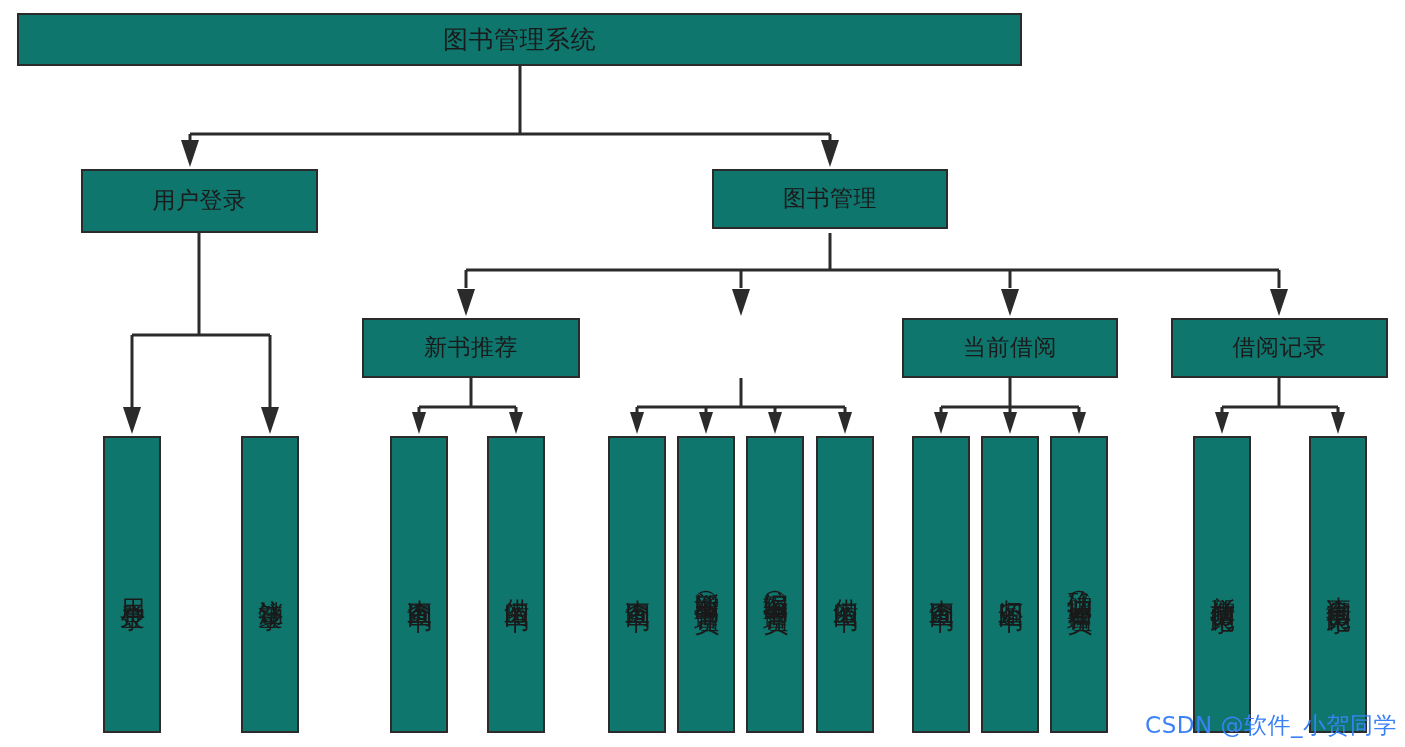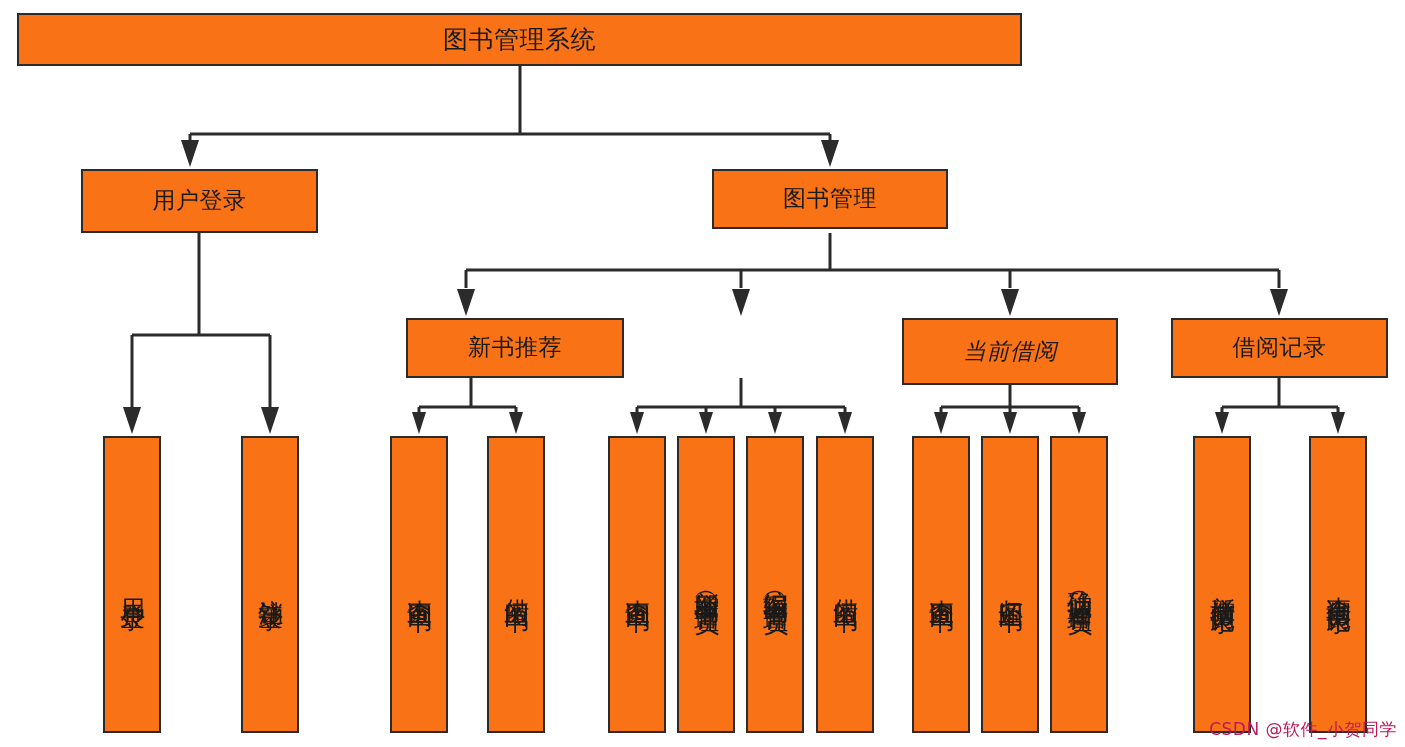--- a/index.html
+++ b/index.html
@@ -22,21 +22,21 @@
     position: absolute;
     left: 0;
     top: 0;
     width: 1405px;
     height: 747px;
   }
   .node {
     position: absolute;
     box-sizing: border-box;
     border: 2px solid #2b2b2b;
-    background: #f97316;
+    background: #0f766e;
     display: flex;
     align-items: center;
     justify-content: center;
     color: #1a1a1a;
   }
   .node-label {
     display: block;
     text-align: center;
     line-height: 1.18;
     white-space: pre;
@@ -57,22 +57,22 @@
     letter-spacing: 3px;
     white-space: nowrap;
   }
   #root-node .node-label {
     font-size: 25px;
   }
   #watermark {
     position: absolute;
     right: 8px;
     bottom: 6px;
-    font-size: 17px;
-    color: #be185d;
+    font-size: 23px;
+    color: #3b82f6;
     letter-spacing: 0.5px;
     white-space: nowrap;
     pointer-events: none;
   }
 </style>
 </head>
 <body>
 
 <div id="diagram-root">
 
@@ -158,24 +158,24 @@
     <span class="node-label">图书管理系统</span>
   </div>
 
   <div class="node horizontal" style="left:81px; top:169px; width:237px; height:64px;">
     <span class="node-label">用户登录</span>
   </div>
   <div class="node horizontal" style="left:712px; top:169px; width:236px; height:60px;">
     <span class="node-label">图书管理</span>
   </div>
 
-  <div class="node horizontal" style="left:362px; top:318px; width:218px; height:60px;margin-left:44px;">
+  <div class="node horizontal" style="left:362px; top:318px; width:218px; height:60px;">
     <span class="node-label">新书推荐</span>
   </div>
-  <div class="node horizontal" style="left:902px; top:318px; width:216px; height:67px;font-style:italic;">
+  <div class="node horizontal" style="left:902px; top:318px; width:216px; height:60px;">
     <span class="node-label">当前借阅</span>
   </div>
   <div class="node horizontal" style="left:1171px; top:318px; width:217px; height:60px;justify-content:center;">
     <span class="node-label">借阅记录</span>
   </div>
 
   <div class="node vertical" style="left:103px; top:436px; width:58px; height:297px;">
     <span class="node-label">用户登录</span>
   </div>
   <div class="node vertical" style="left:241px; top:436px; width:58px; height:297px;">

